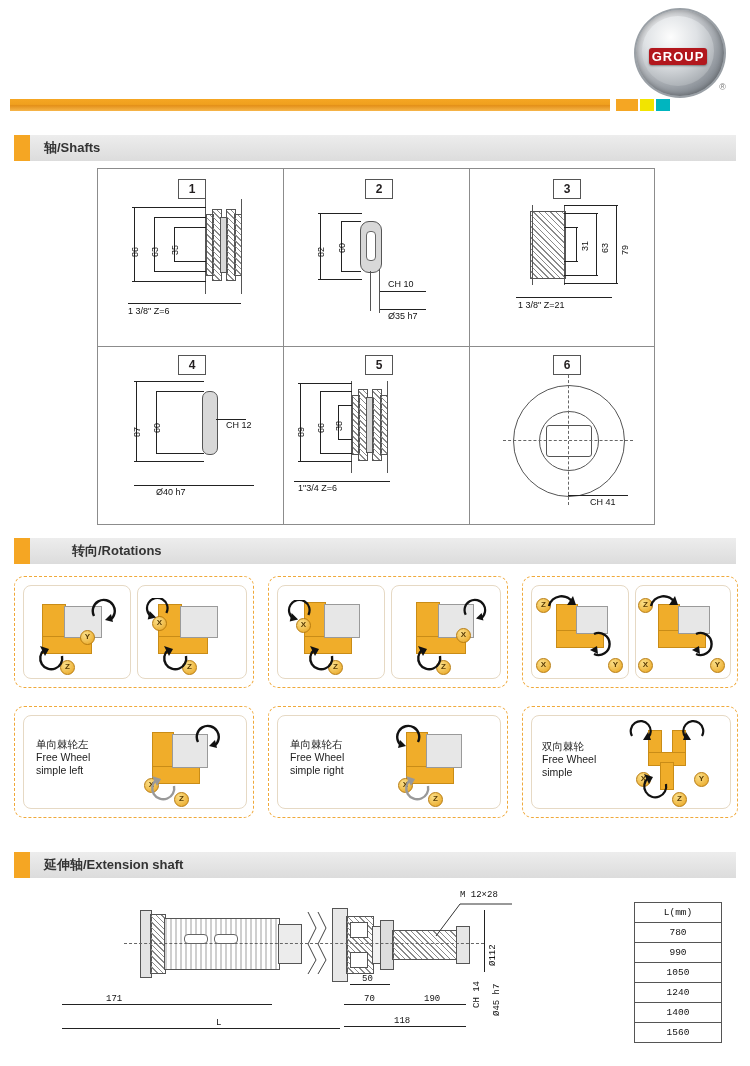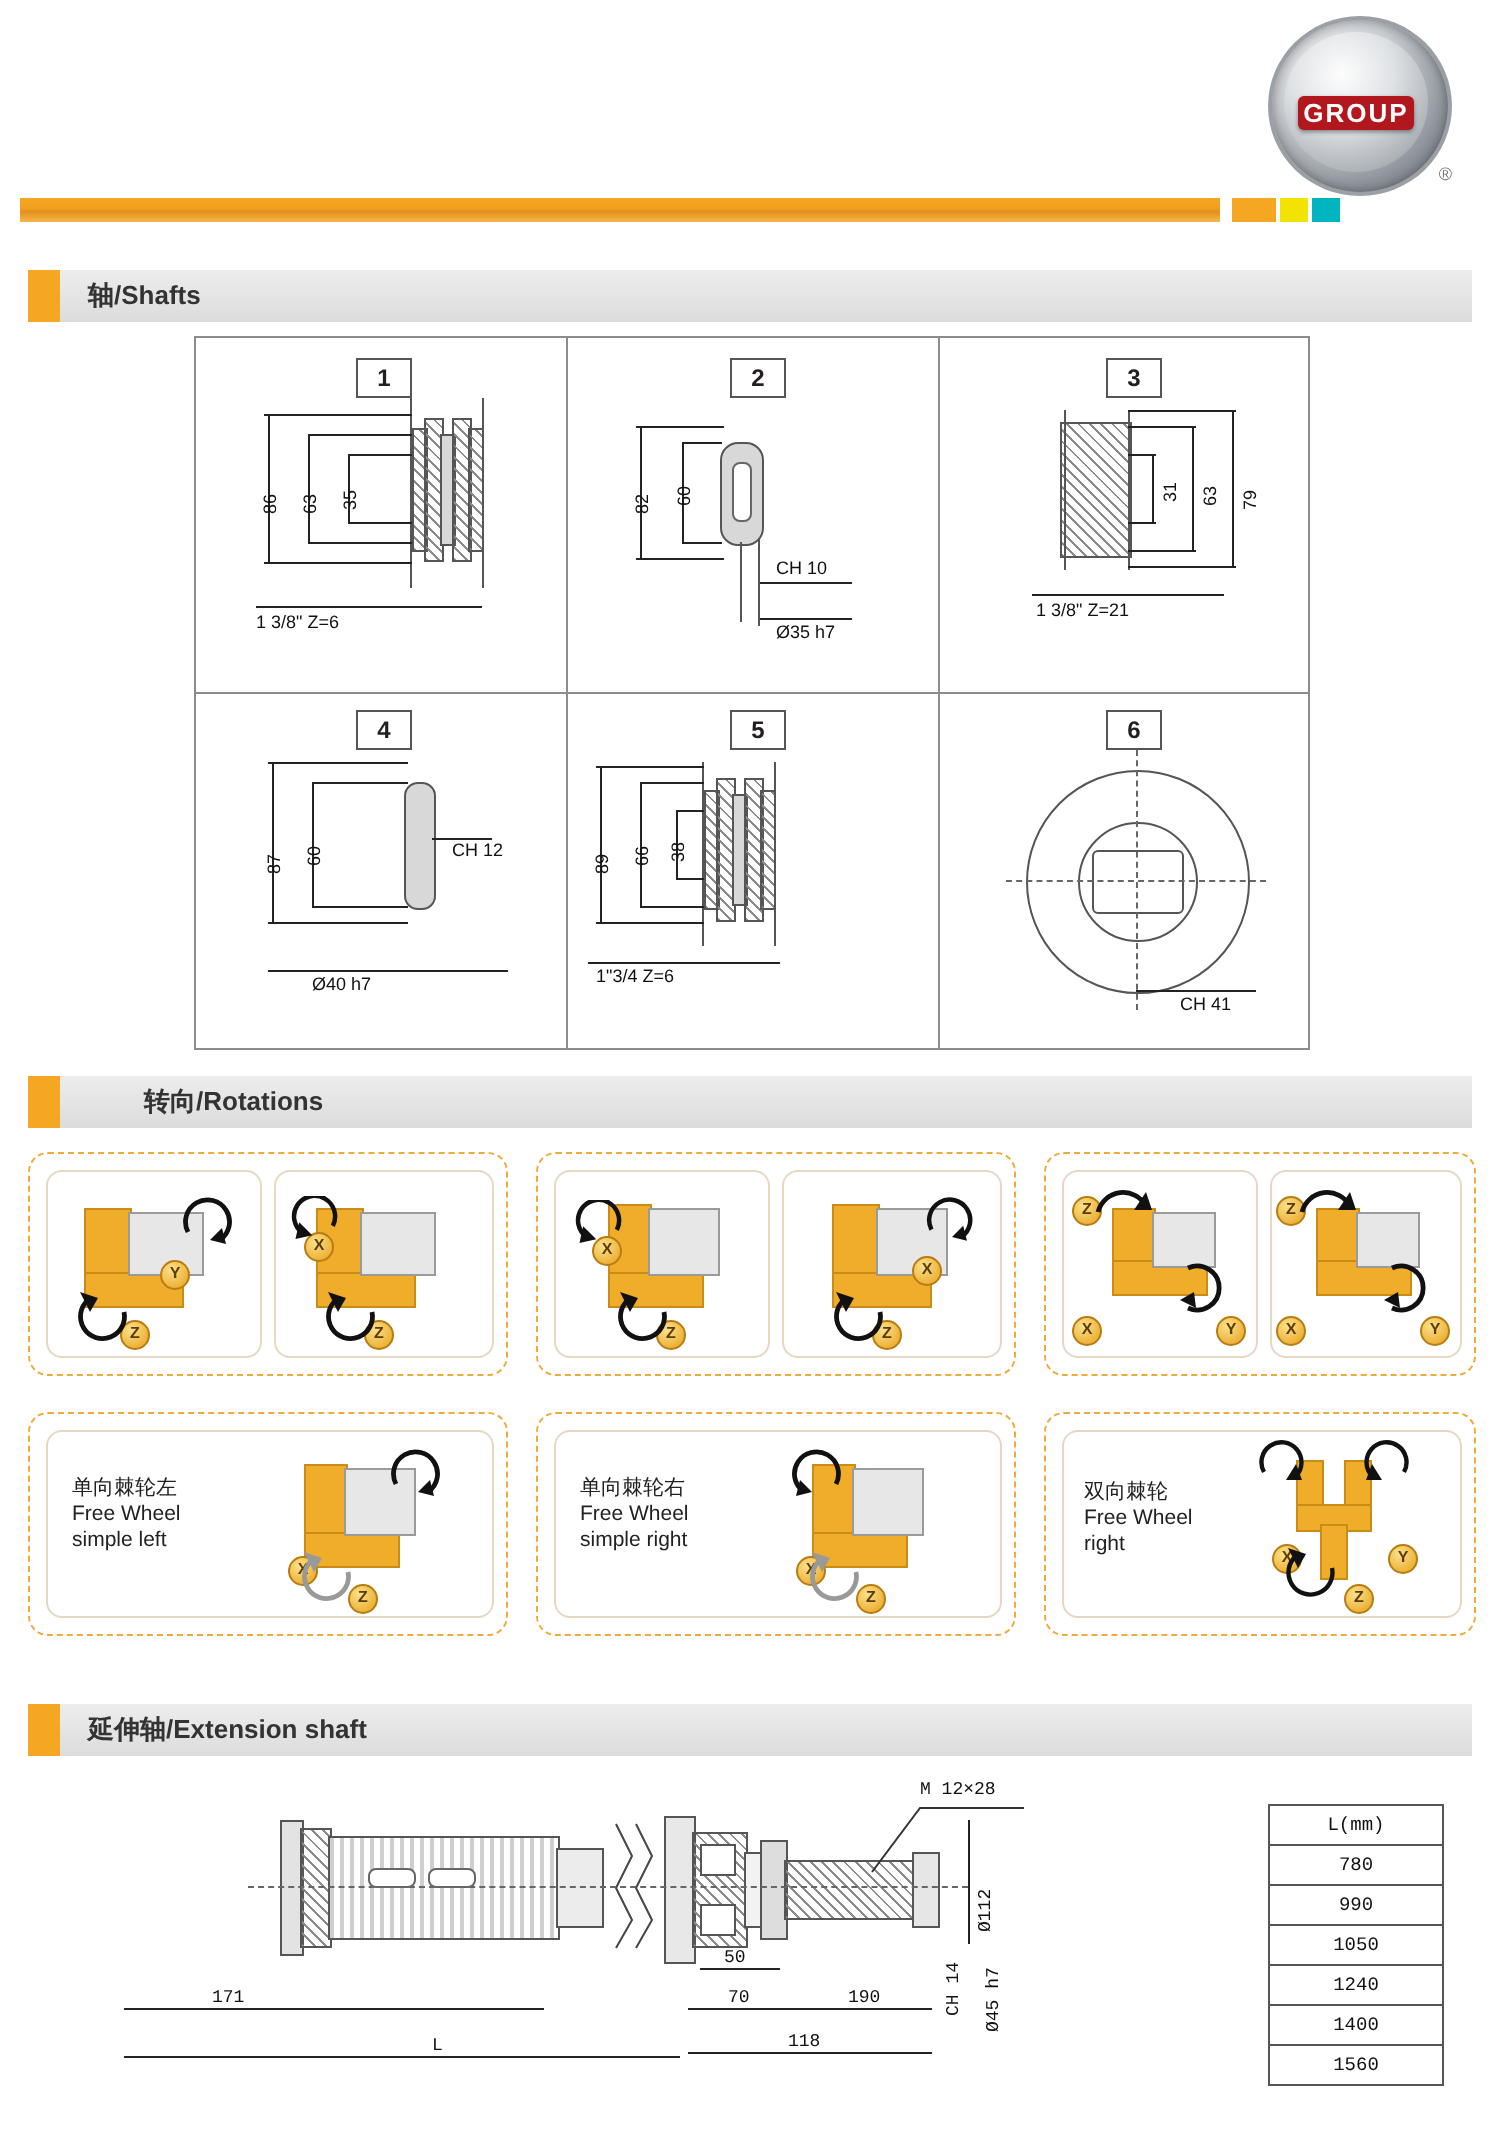--- a/index.html
+++ b/index.html
@@ -409,21 +409,21 @@
             <path d="M2 2 l9 3 l-4 7 z" fill="#999"></path>
           </svg>
       </div>
     </div>
 
     <div class="rot-group" style="left:508px;top:138px;width:214px;height:110px;">
       <div class="rot-cell" style="left:8px;top:8px;width:198px;height:92px;">
         <div class="rot-label" style="left:10px;top:24px;">
           <div>双向棘轮</div>
           <div>Free Wheel</div>
-          <div>right</div>
+          <div>simple</div>
         </div>
         <div class="ybox" style="left:116px;top:14px;width:12px;height:26px;"></div>
         <div class="ybox" style="left:140px;top:14px;width:12px;height:26px;"></div>
         <div class="ybox" style="left:116px;top:36px;width:36px;height:12px;"></div>
         <div class="ybox" style="left:128px;top:46px;width:12px;height:26px;"></div>
         <div class="badge" style="left:104px;top:56px;">X</div>
         <div class="badge" style="left:162px;top:56px;">Y</div>
         <div class="badge" style="left:140px;top:76px;">Z</div>
         <svg style="position:absolute;left:96px;top:4px;" width="26" height="26" viewBox="0 0 26 26">
             <path d="M4 16 A10 10 0 1 1 20 18" fill="none" stroke="#111" stroke-width="2.2"></path>

